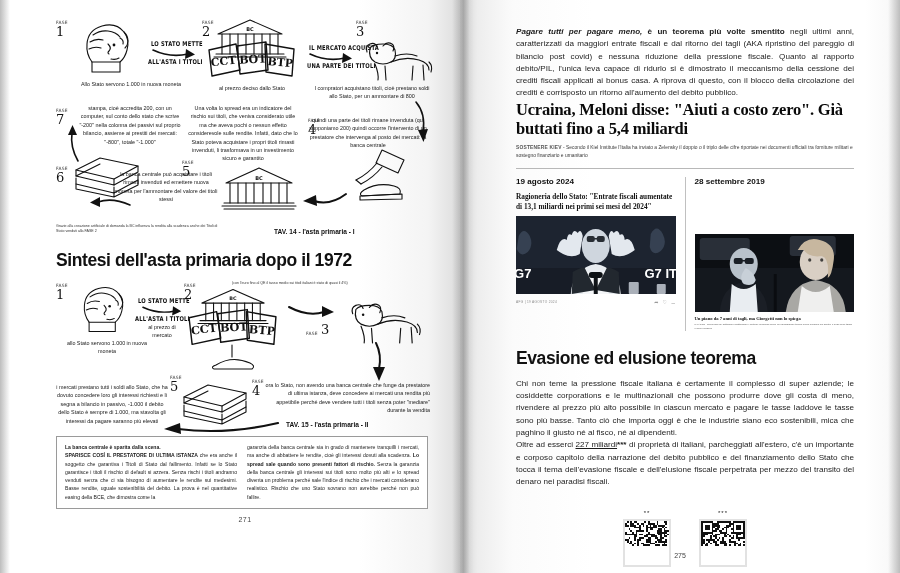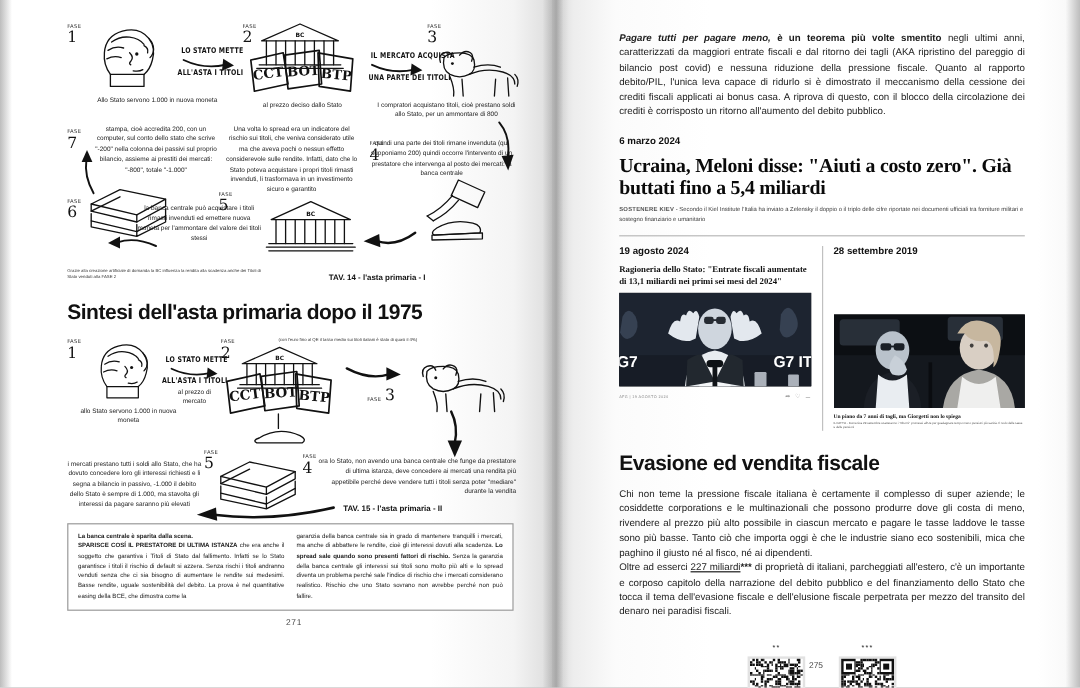--- a/index.html
+++ b/index.html
@@ -236,21 +236,21 @@
         <path class="ink" d="M38 21 Q29 32 17 38"></path>
         <path class="ink" d="M12 34 L17 38"></path>
         <path class="ink" d="M20 44 Q34 36 50 40 Q58 42 56 48 L18 50 Q14 48 20 44 Z"></path>
         <path class="ink" d="M16 50 L58 48 L58 53 L16 54 Z"></path>
       </svg>
 
       <div class="tiny abs" style="left:0px;top:206px;width:168px;">Grazie alla creazione artificiale di domanda la BC influenza la rendita alla scadenza anche dei Titoli di Stato venduti alla FASE 2</div>
       <div class="tav abs" style="left:218px;top:210px;">TAV. 14 - l'asta primaria - I</div>
     </div>
 
-    <h2 class="sect" style="margin-top:10px;">Sintesi dell'asta primaria dopo il 1975</h2>
+    <h2 class="sect" style="margin-top:10px;">Sintesi dell'asta primaria dopo il 1972</h2>
 
     <div class="diagram d2">
 
       <div class="abs" style="left:0px;top:4px;">
         <div class="fase">FASE</div>
         <div class="fasenum">1</div>
       </div>
       <svg class="abs" style="left:20px;top:2px;" width="58" height="58" viewBox="0 0 62 62">
         <path class="ink" d="M14 54 L14 44 Q8 36 9 26 Q10 12 24 8 Q38 4 46 14 Q52 22 49 32 Q47 40 42 44 L42 54 Z"></path>
         <path class="ink" d="M46 14 Q50 18 50 23 Q50 27 47 30"></path>
@@ -357,21 +357,20 @@
       </div>
     </div>
 
     <div class="folio">271</div>
   </div>
 
   <div class="page page-right">
 
     <p class="intro"><span class="bi">Pagare tutti per pagare meno,</span><span class="b" style="font-weight:bold"> è un teorema più volte smentito</span><span> negli ultimi anni, caratterizzati da maggiori entrate fiscali e dal ritorno dei tagli (AKA ripristino del pareggio di bilancio post covid) e nessuna riduzione della pressione fiscale. Quanto al rapporto debito/PIL, l'unica leva capace di ridurlo si è dimostrato il meccanismo della cessione dei crediti fiscali applicati ai bonus casa. A riprova di questo, con il blocco della circolazione dei crediti è corrisposto un ritorno all'aumento del debito pubblico.</span></p>
 
-    <div class="datestamp">6 marzo 2024</div>
 
     <h1 class="news">Ucraina, Meloni disse: "Aiuti a costo zero". Già buttati fino a 5,4 miliardi</h1>
 
     <p class="kicker"><span class="src">SOSTENERE KIEV</span><span> - Secondo il Kiel Institute l'Italia ha inviato a Zelensky il doppio o il triplo delle cifre riportate nei documenti ufficiali tra forniture militari e sostegno finanziario e umanitario</span></p>
 
     <hr class="rule">
 
     <div class="cards">
 
       <div class="card">
@@ -452,21 +451,21 @@
                 </g>
             </g>
             <rect x="84" y="40" width="3" height="38" fill="#0a0c10"></rect>
           </svg>
         </div>
         <div class="photo-cap">Un piano da 7 anni di tagli, ma Giorgetti non lo spiega</div>
         <div class="photo-sub">IL FATTO - Domenica 29 settembre scatteranno i "Ritorni" promessi all'Ue per guadagnare tempo meno pensioni più sanità. Il nodo delle tasse e delle pensioni</div>
       </div>
     </div>
 
-    <h2 class="big">Evasione ed vendita fiscale</h2>
+    <h2 class="big">Evasione ed elusione teorema</h2>
 
     <p class="body">Chi non teme la pressione fiscale italiana è certamente il complesso di super aziende; le cosiddette corporations e le multinazionali che possono produrre dove gli costa di meno, rivendere al prezzo più alto possibile in ciascun mercato e pagare le tasse laddove le tasse sono più basse. Tanto ciò che importa oggi è che le industrie siano eco sostenibili, mica che paghino il giusto né al fisco, né ai dipendenti.</p>
     <p class="body"><span>Oltre ad esserci </span><u>227 miliardi</u><span style="font-weight:bold">***</span><span> di proprietà di italiani, parcheggiati all'estero, c'è un importante e corposo capitolo della narrazione del debito pubblico e del finanziamento dello Stato che tocca il tema dell'evasione fiscale e dell'elusione fiscale perpetrata per mezzo del transito del denaro nei paradisi fiscali.</span></p>
 
     <div class="qrwrap">
       <div class="qrbox">
         <div class="qrstars">**</div>
         <div class="qr" id="qr1" style="position: relative;">
             <div style="position:absolute;left:1.76px;top:0px;width:1.76px;height:1.76px;background:#111"></div>
             <div style="position:absolute;left:5.28px;top:0px;width:1.76px;height:1.76px;background:#111"></div>

